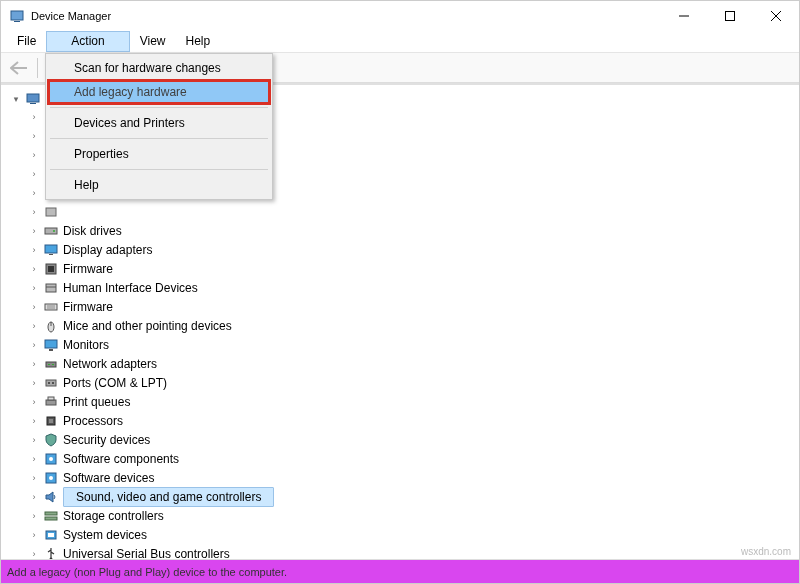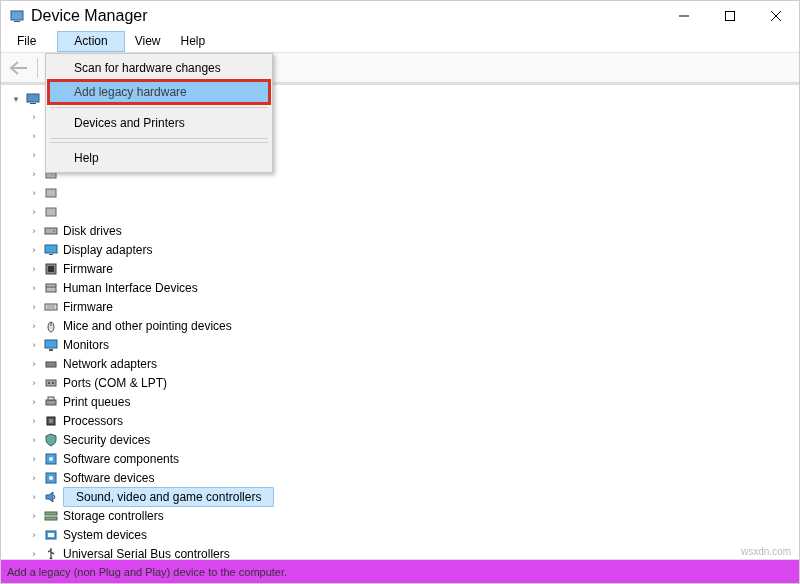--- a/index.html
+++ b/index.html
@@ -1,25 +1,25 @@
 <!DOCTYPE html>
 <html><head>
   <meta charset="utf-8">
   <style>
     * { margin: 0; padding: 0; box-sizing: border-box; font-family: "Segoe UI", Tahoma, sans-serif; }
     body { width: 800px; height: 584px; background: #fff; overflow: hidden; border: 1px solid #ccc; position: relative; }
     .titlebar { height: 30px; display: flex; align-items: center; padding: 0 0 0 8px; background: #fff; }
     .titlebar .app-icon { width: 16px; height: 16px; margin-right: 6px; }
-    .titlebar .title { font-size: 16px; color: #000; flex: 1; }
+    .titlebar .title { font-size: 11px; color: #000; flex: 1; }
     .winbtns { display: flex; height: 100%; }
     .winbtn { width: 46px; display: flex; align-items: center; justify-content: center; }
     .winbtn svg { stroke: #000; stroke-width: 1; fill: none; }
     .menubar { height: 22px; display: flex; align-items: stretch; padding: 0 6px; font-size: 12px; border-bottom: 1px solid #e5e5e5; }
     .menu-item { padding: 3px 10px; color: #000000; }
-    .menu-item.active { background: #cce8ff; border: 1px solid #99c2e8; padding: 2px 16px; margin-left: 11px; }
+    .menu-item.active { background: #cce8ff; border: 1px solid #99c2e8; padding: 2px 24px; }
     .toolbar { height: 30px; display: flex; align-items: center; padding: 2px 6px; border-bottom: 1px solid #ddd; gap: 4px; background: #f9f9f9; }
     .tool-back { width: 24px; height: 22px; display: flex; align-items: center; justify-content: center; opacity: .45; }
     .tool-sep { width: 1px; height: 20px; background: #ccc; margin: 0 2px; }
     .content { position: relative; height: calc(100% - 30px - 22px - 30px - 24px); overflow: hidden; background: #fff; border-top: 2px solid #e0e0e0; }
     .tree { padding: 6px 0 6px 10px; font-size: 12px; line-height: 18px; }
     .tree-root { display: flex; align-items: center; gap: 4px; }
     .tree-item { display: flex; align-items: center; gap: 4px; padding-left: 18px; height: 19px; }
     .chevron { width: 10px; height: 10px; display: inline-flex; align-items: center; justify-content: center; color: #6a6a6a; font-size: 9px; }
     .dev-icon { width: 16px; height: 16px; display: inline-flex; align-items: center; justify-content: center; }
     .dev-icon svg { width: 14px; height: 14px; }
@@ -332,20 +332,21 @@
   </div>
 </div>
 
 <div class="dropdown">
   <div id="dd-items">
       <div class="dd-item">Scan for hardware changes</div>
       <div class="dd-item highlight">Add legacy hardware</div>
       <div class="dd-sep"></div>
       <div class="dd-item">Devices and Printers</div>
       <div class="dd-sep"></div>
+      <div class="dd-item">Properties</div>
       <div class="dd-sep"></div>
       <div class="dd-item">Help</div>
     </div>
 </div>
 
 <div class="statusbar">
   <span>Add a legacy (non Plug and Play) device to the computer.</span>
 </div>
 
 <div class="watermark">wsxdn.com</div>

